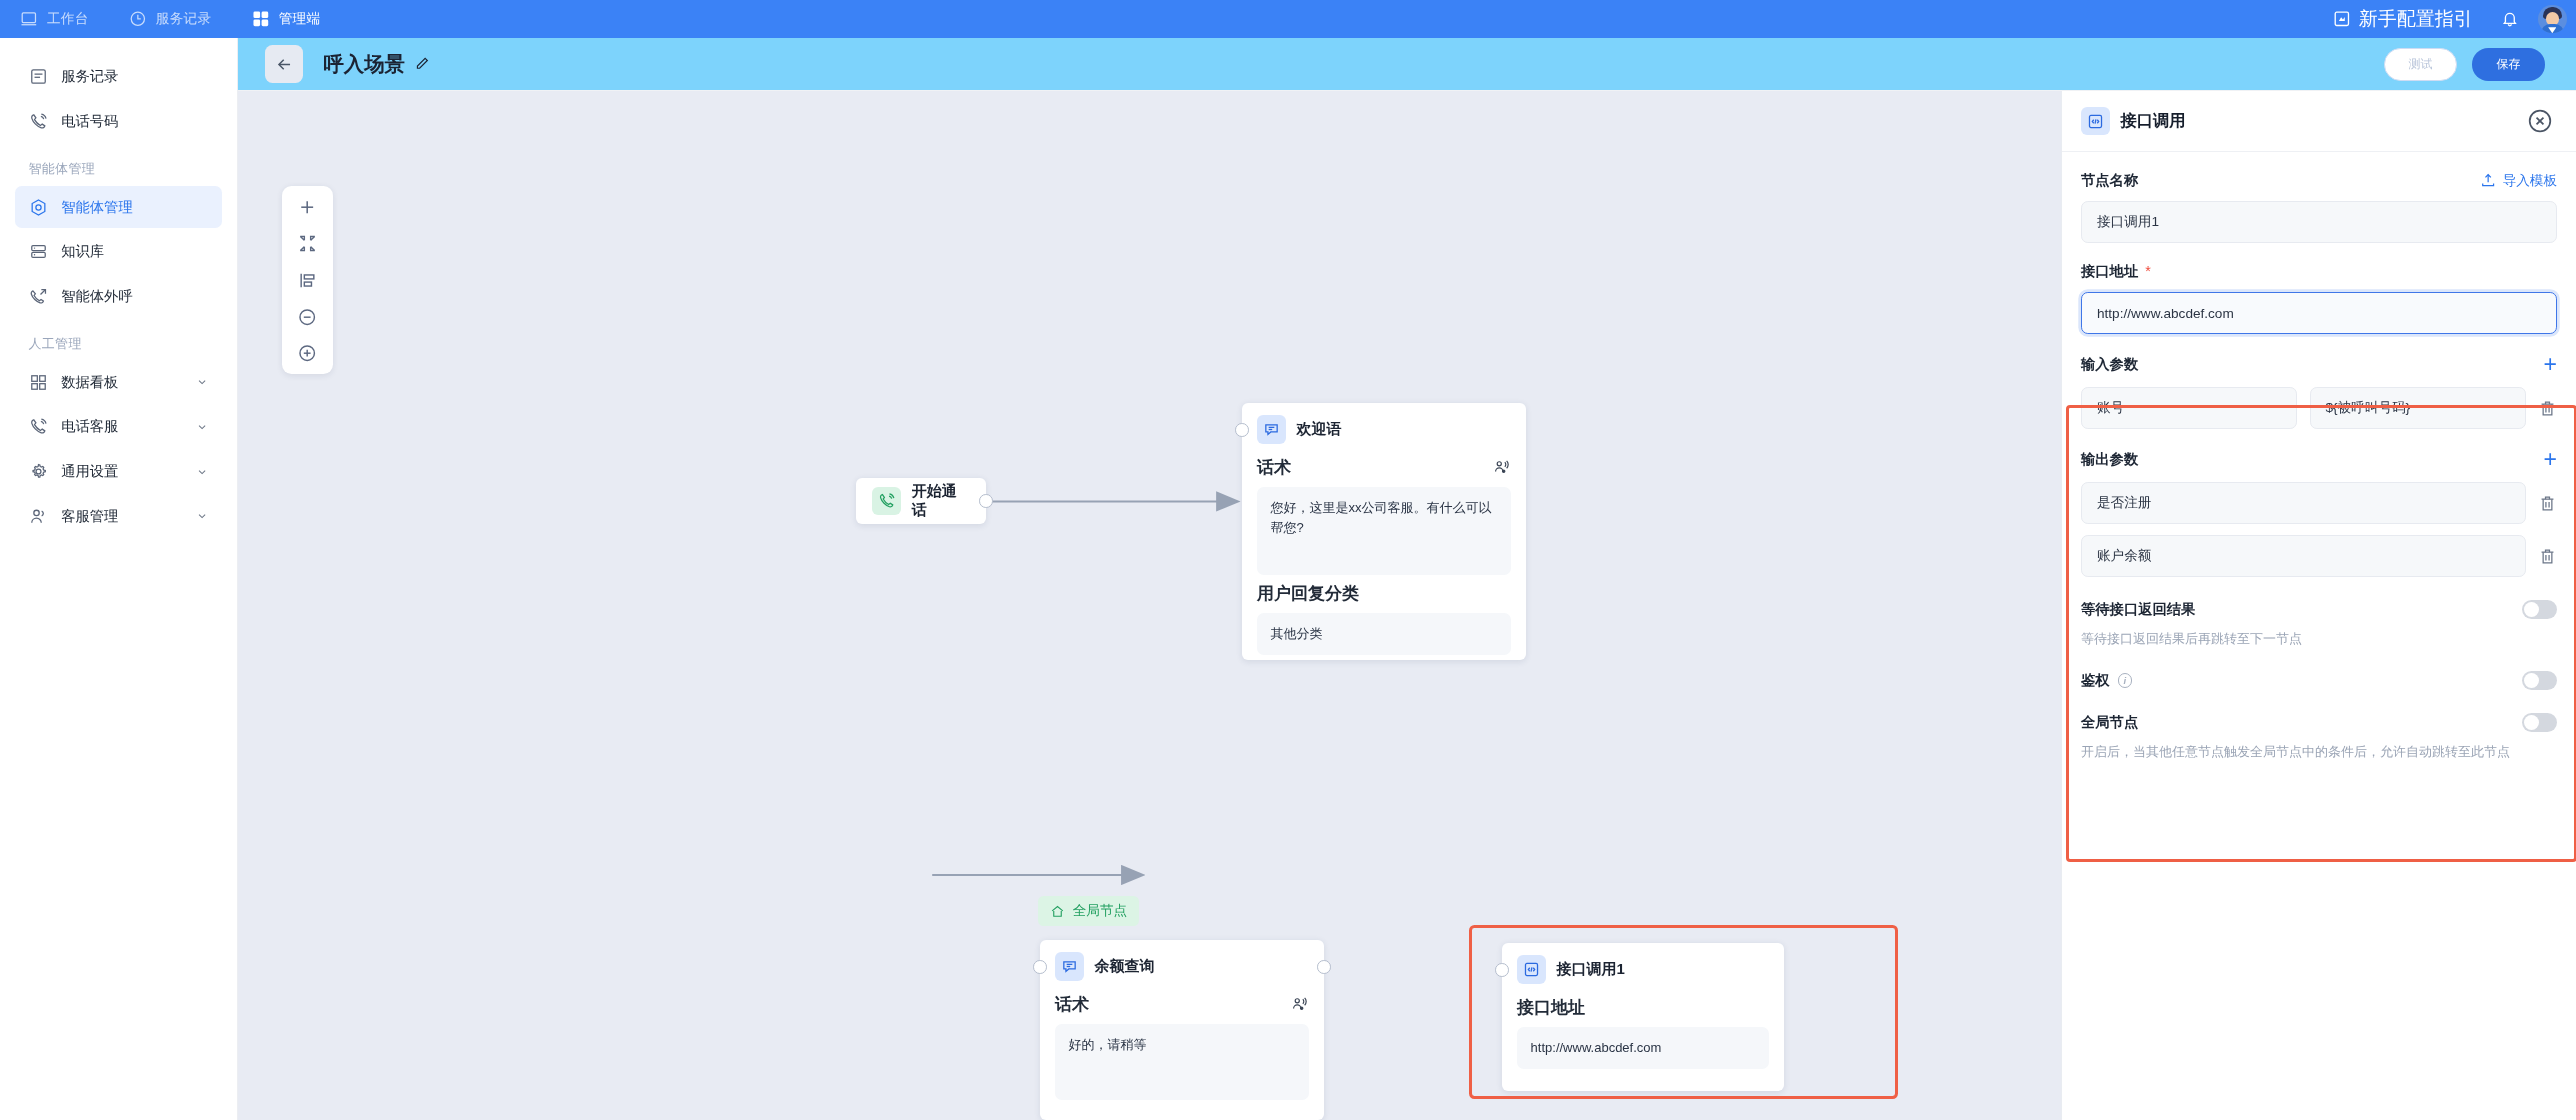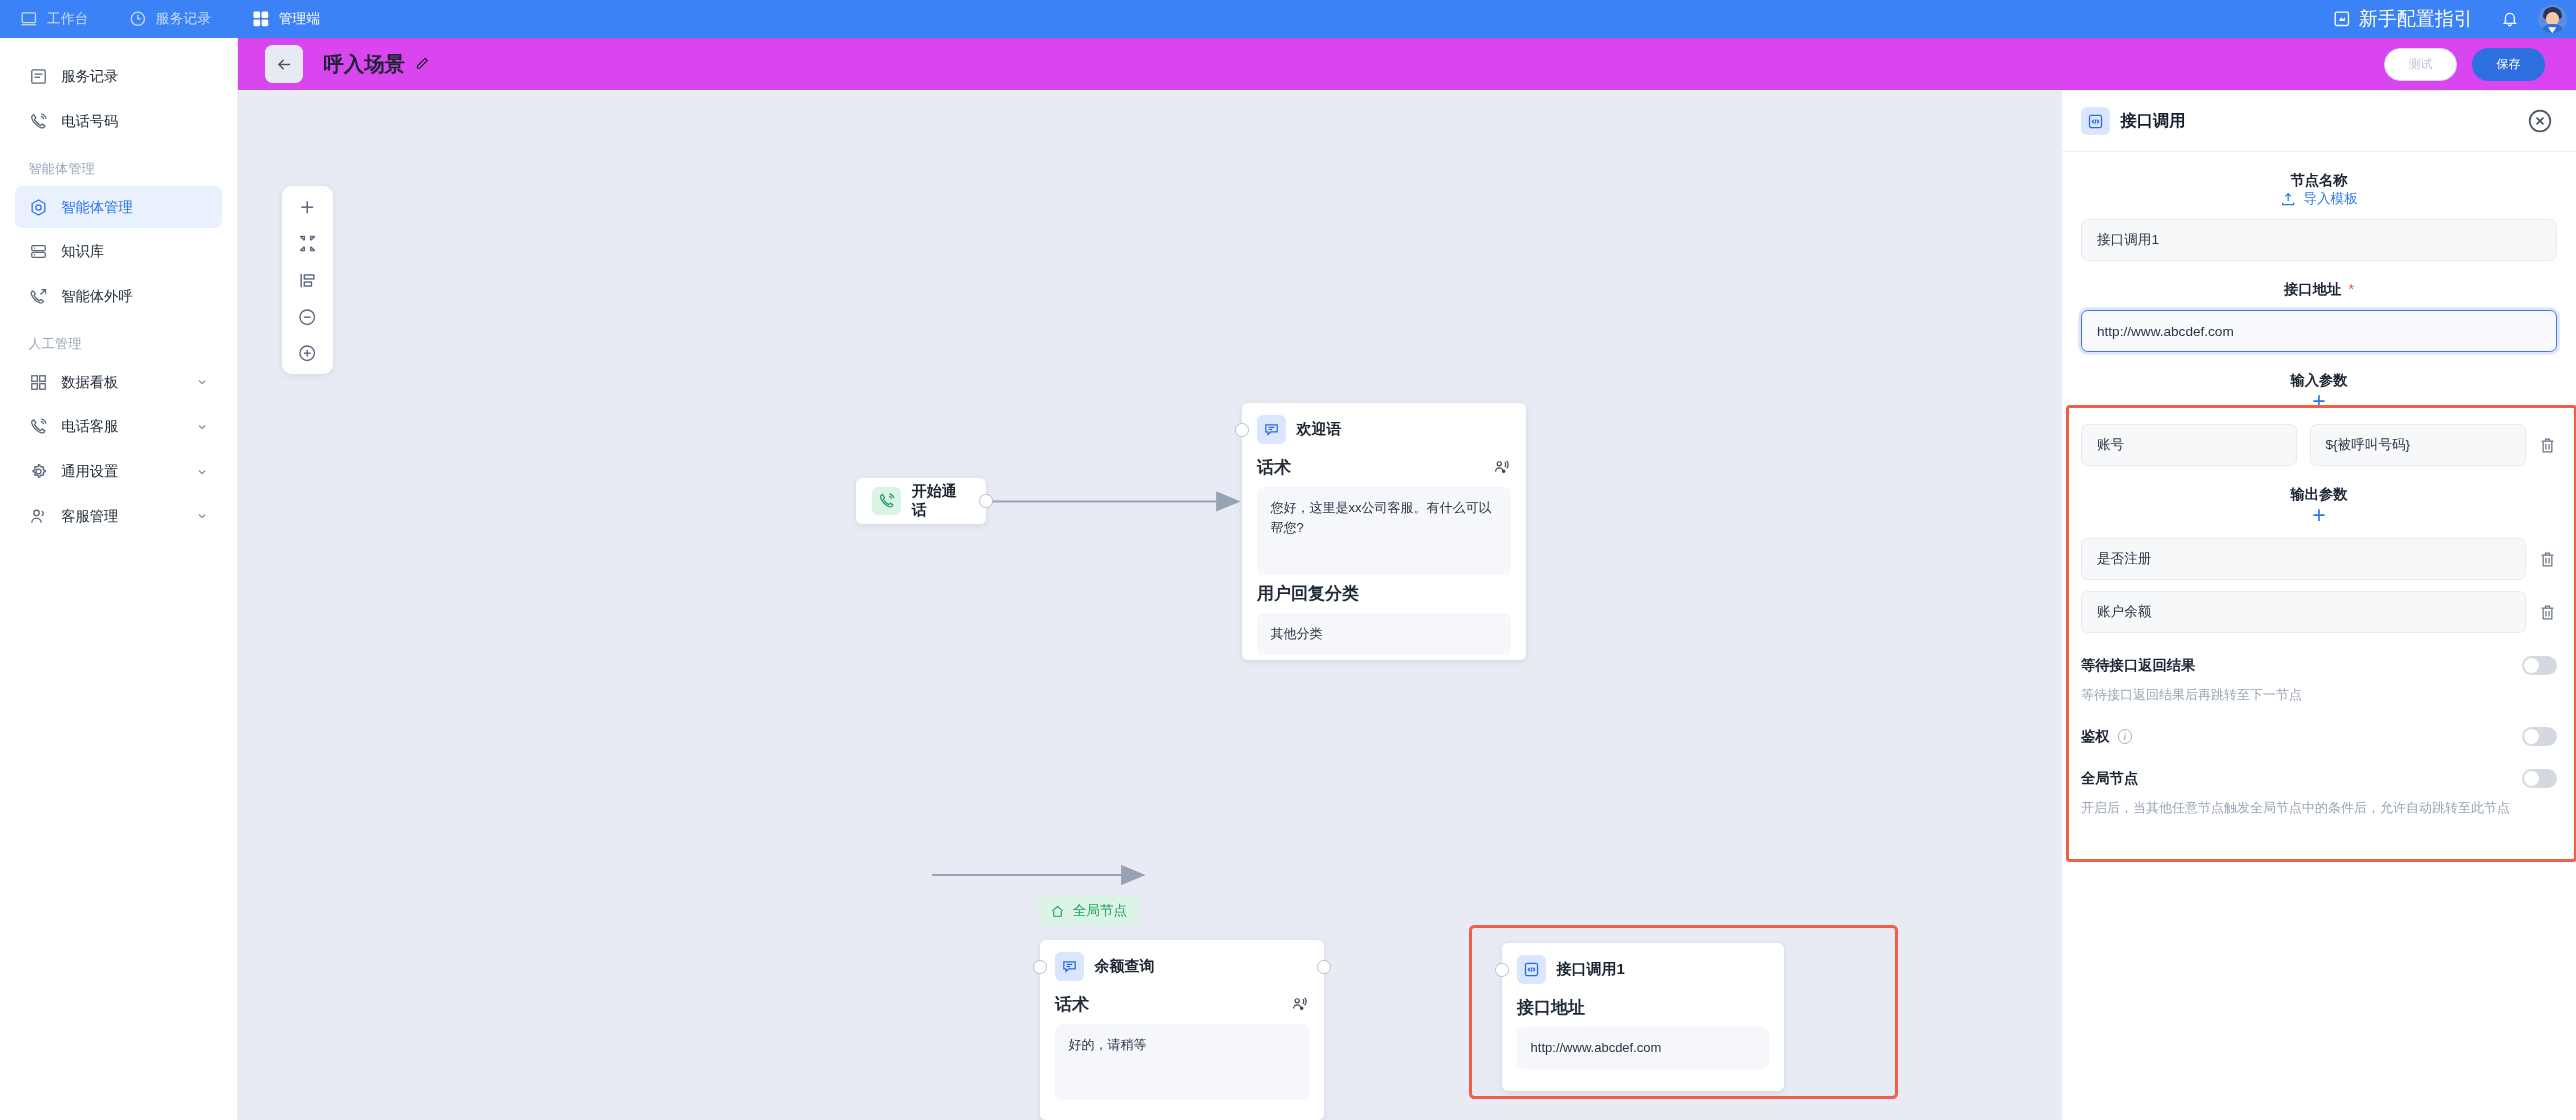--- a/index.html
+++ b/index.html
@@ -71,21 +71,21 @@
   .side-caret { position: absolute; right: 13.6px; width: 12.2px; height: 12.2px; }
   .side-group {
     color: #9aa6bb; font-size: 13px;
     padding: 15px 28.5px 5.4px 28.5px; letter-spacing: 0.3px;
   }
 
   
   .pagehead {
     position: absolute; top: 38px; left: 238px;
     width: 2338px; height: 53px;
-    background: #d946ef;
+    background: #7dd3fc;
     display: flex; align-items: center;
     padding: 0 31px 0 27px;
     border-bottom: 0.7px solid #f0f2f5;
   }
   .back-btn {
     width: 38px; height: 38px; border-radius: 7.5px;
     background: #e6eaf2; display: flex; align-items: center; justify-content: center;
     cursor: pointer; flex: 0 0 38px;
   }
   .page-title {
@@ -175,21 +175,21 @@
   .panel-hd {
     height: 61px; display: flex; align-items: center;
     padding: 0 23px 0 19px; border-bottom: 0.7px solid #eef0f4;
   }
   .panel-title { font-size: 16.3px; font-weight: bold; color: #161e2c; margin-left: 11px; }
   .panel-sp { flex: 1; }
   .close-btn { width: 26px; height: 26px; cursor: pointer; }
   .panel-body { padding: 0 19px; }
   .row-lbl {
     display: flex; align-items: center; justify-content: space-between;
-    margin-top: 19px; margin-bottom: 11px; flex-direction: column;
+    margin-top: 19px; margin-bottom: 11px;
   }
   .f-label { font-size: 14.3px; font-weight: bold; color: #1d2634; }
   .req { color: #ef4b3c; margin-left: 4.1px; font-size: 14.3px; }
   .link-btn {
     display: flex; align-items: center; gap: 6.8px;
     color: #2b75ec; font-size: 13.6px; cursor: pointer;
   }
   .plus-btn { color: #2b75ec; font-size: 23px; line-height: 1; cursor: pointer; font-weight: 300; }
   .inp {
     width: 100%; height: 42px; border-radius: 6.8px;

